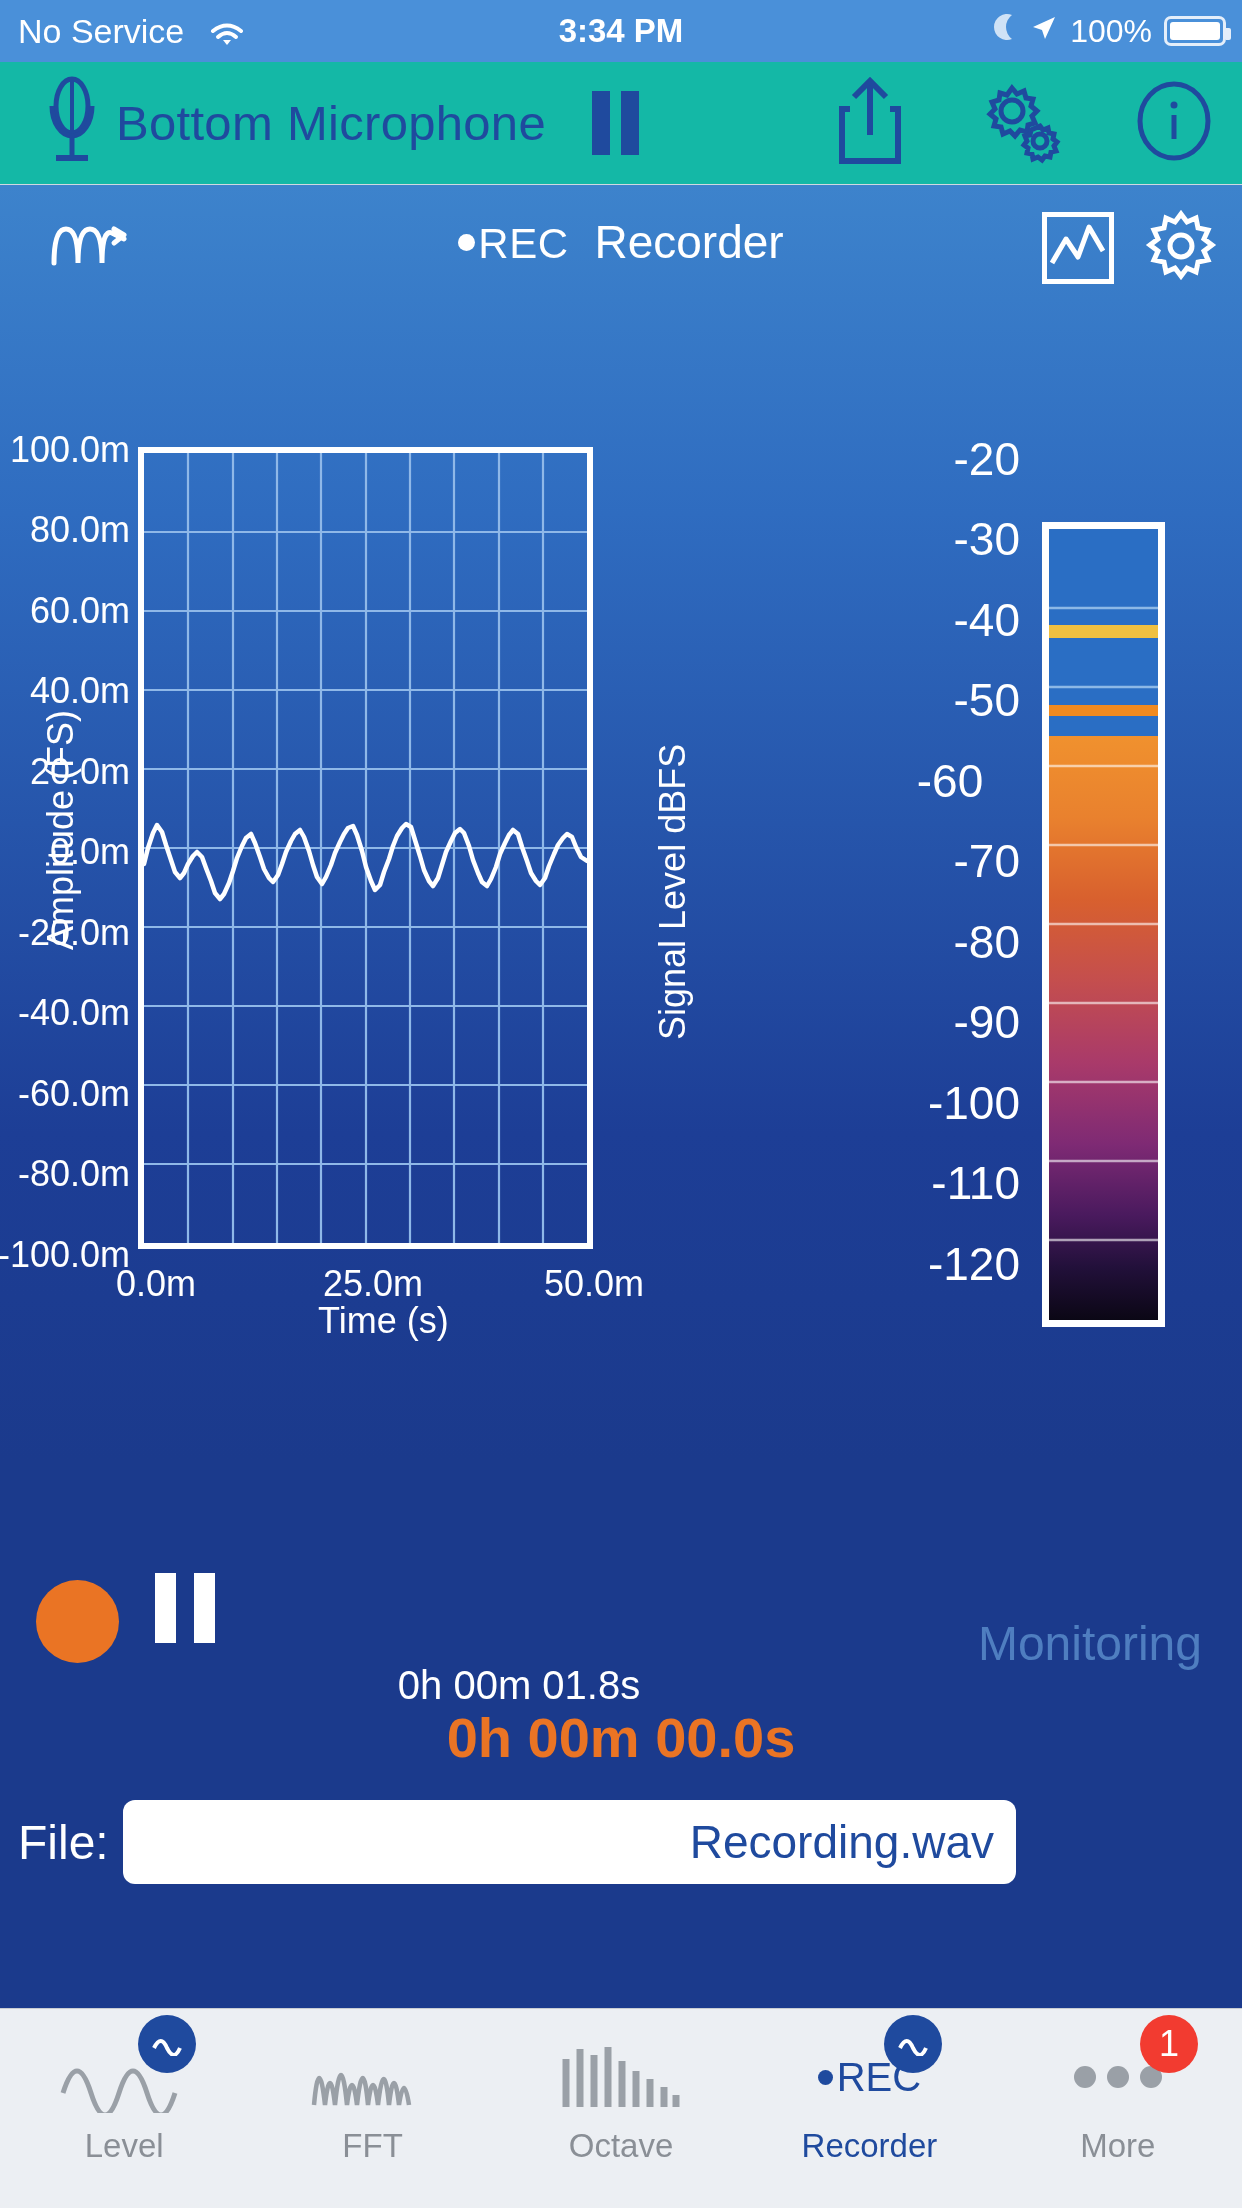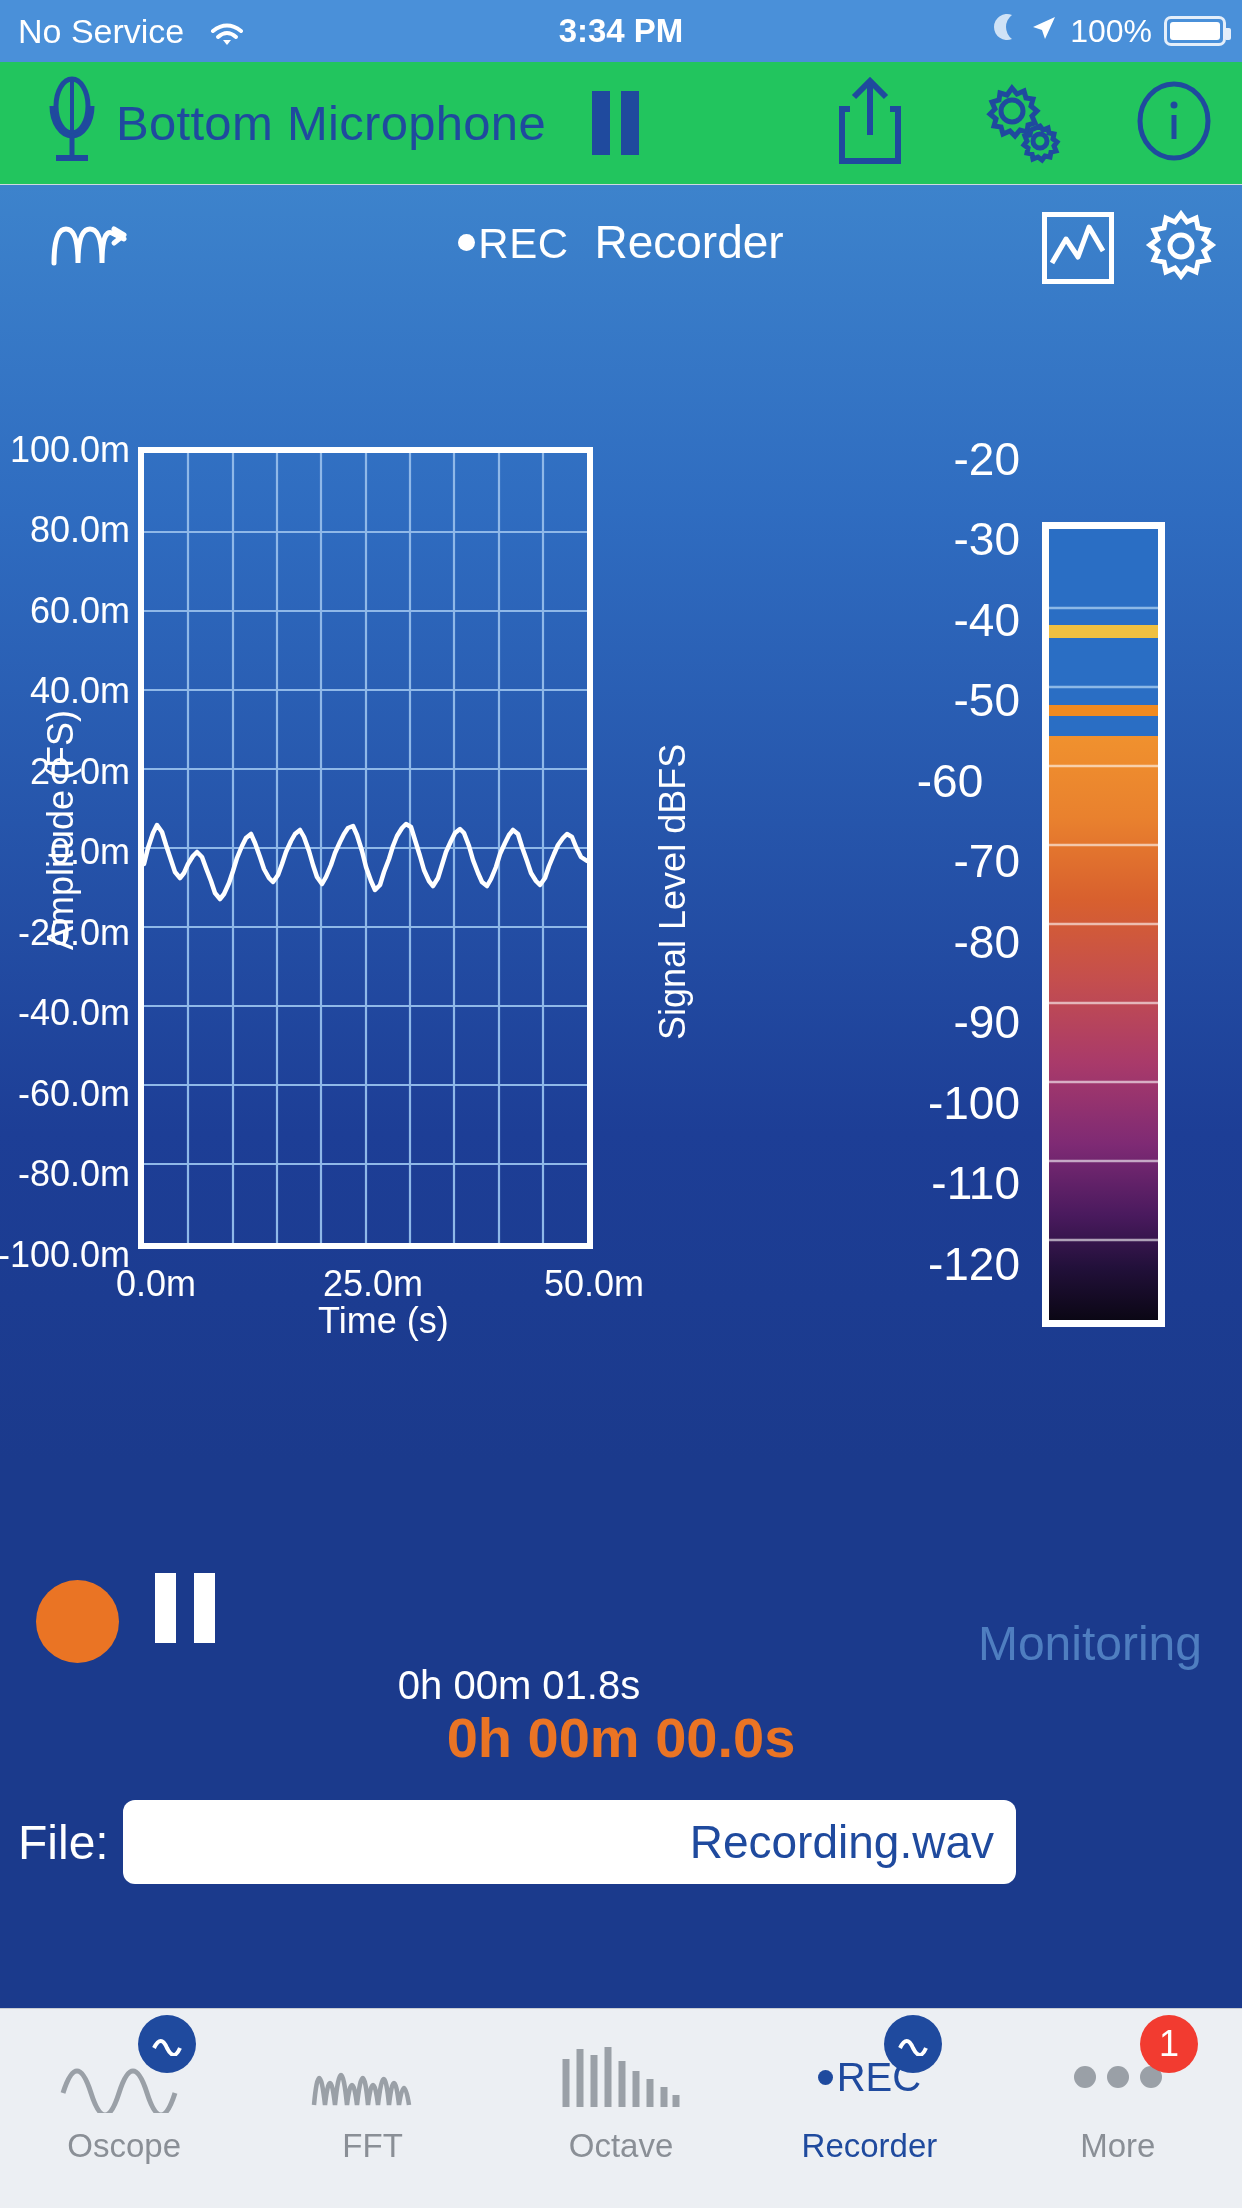--- a/index.html
+++ b/index.html
@@ -28,21 +28,21 @@
   }
   .battery:after{
     content:""; position:absolute; right:-8px; top:9px; width:5px; height:12px;
     background:rgba(255,255,255,.85); border-radius:0 2px 2px 0;
   }
   .battery i{ position:absolute; inset:3px; background:#fff; border-radius:3px; display:block;}
 
   
   .toolbar{
     position:absolute; top:62px; left:0; width:1242px; height:123px;
-    background:#22c55e; border-bottom:1px solid #cfd8e0;
+    background:#14b8a6; border-bottom:1px solid #cfd8e0;
     display:flex; align-items:center;
   }
   .tb-title{
     color:#1f4a9e; font-size:49px; margin-left:16px; letter-spacing:.3px;
   }
   .tb-pause{ display:flex; gap:11px; margin-left:46px;}
   .tb-pause span{ width:18px; height:64px; background:#1f4a9e;}
   .tb-icons{ position:absolute; right:28px; display:flex; align-items:center; gap:72px;}
 
   
@@ -380,21 +380,21 @@
     <div class="glyph">
       <svg width="130" height="72" viewBox="0 0 130 72">
         <path d="M4 52 q14 -44 28 0 q14 44 28 0 q14 -44 28 0 q14 44 28 0" stroke="#9aa0a7" stroke-width="5" fill="none"></path>
       </svg>
     </div>
     <div class="badge-blue">
       <svg width="34" height="24" viewBox="0 0 34 24">
           <path d="M4 16 q7 -14 13 0 q7 14 13 0" stroke="#fff" stroke-width="4" fill="none"></path>
         </svg>
     </div>
-    <div class="tlabel">Oscope</div>
+    <div class="tlabel">Level</div>
   </div>
 
   <div class="tab">
     <div class="glyph">
       <svg width="130" height="72" viewBox="0 0 130 72">
         <path d="M6 64 q5 -54 11 0 q5 -44 10 0 q6 -60 12 0 q5 -40 10 0 q6 -54 11 0 q5 -40 10 0 q6 -52 11 0 q5 -44 10 0 q5 -34 10 0" stroke="#9aa0a7" stroke-width="4.5" fill="none"></path>
       </svg>
     </div>
     <div class="tlabel">FFT</div>
   </div>

